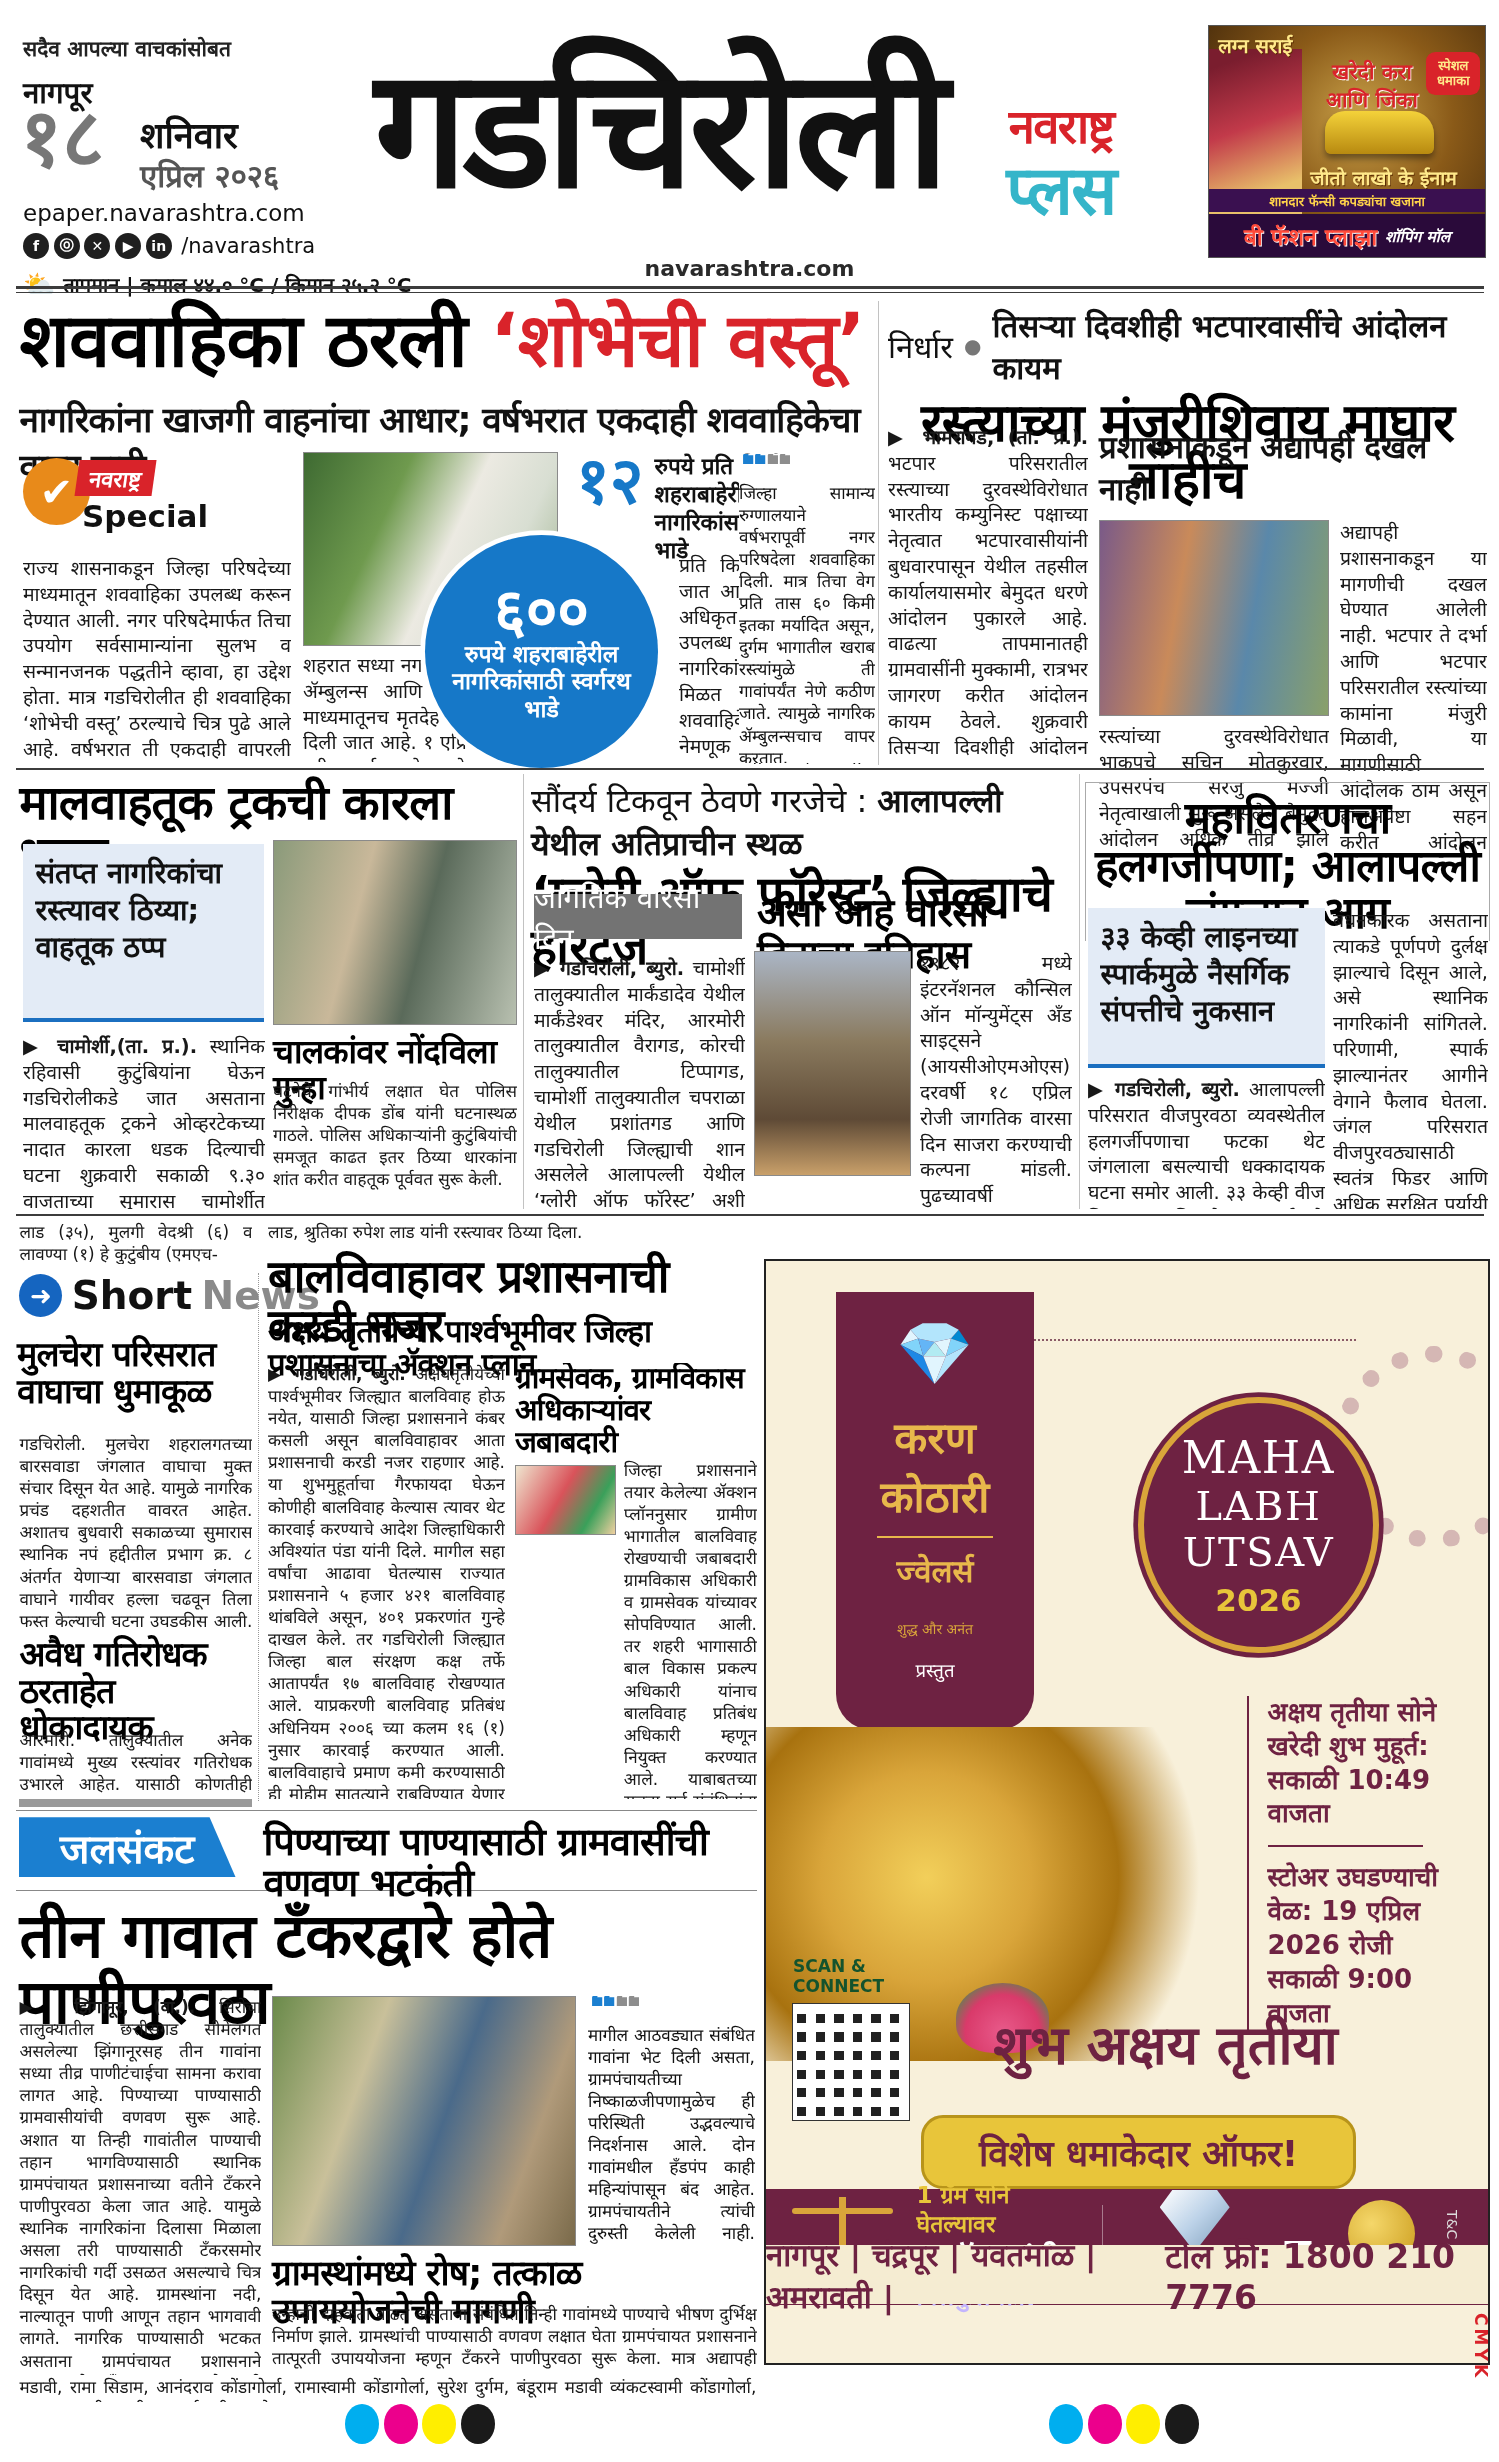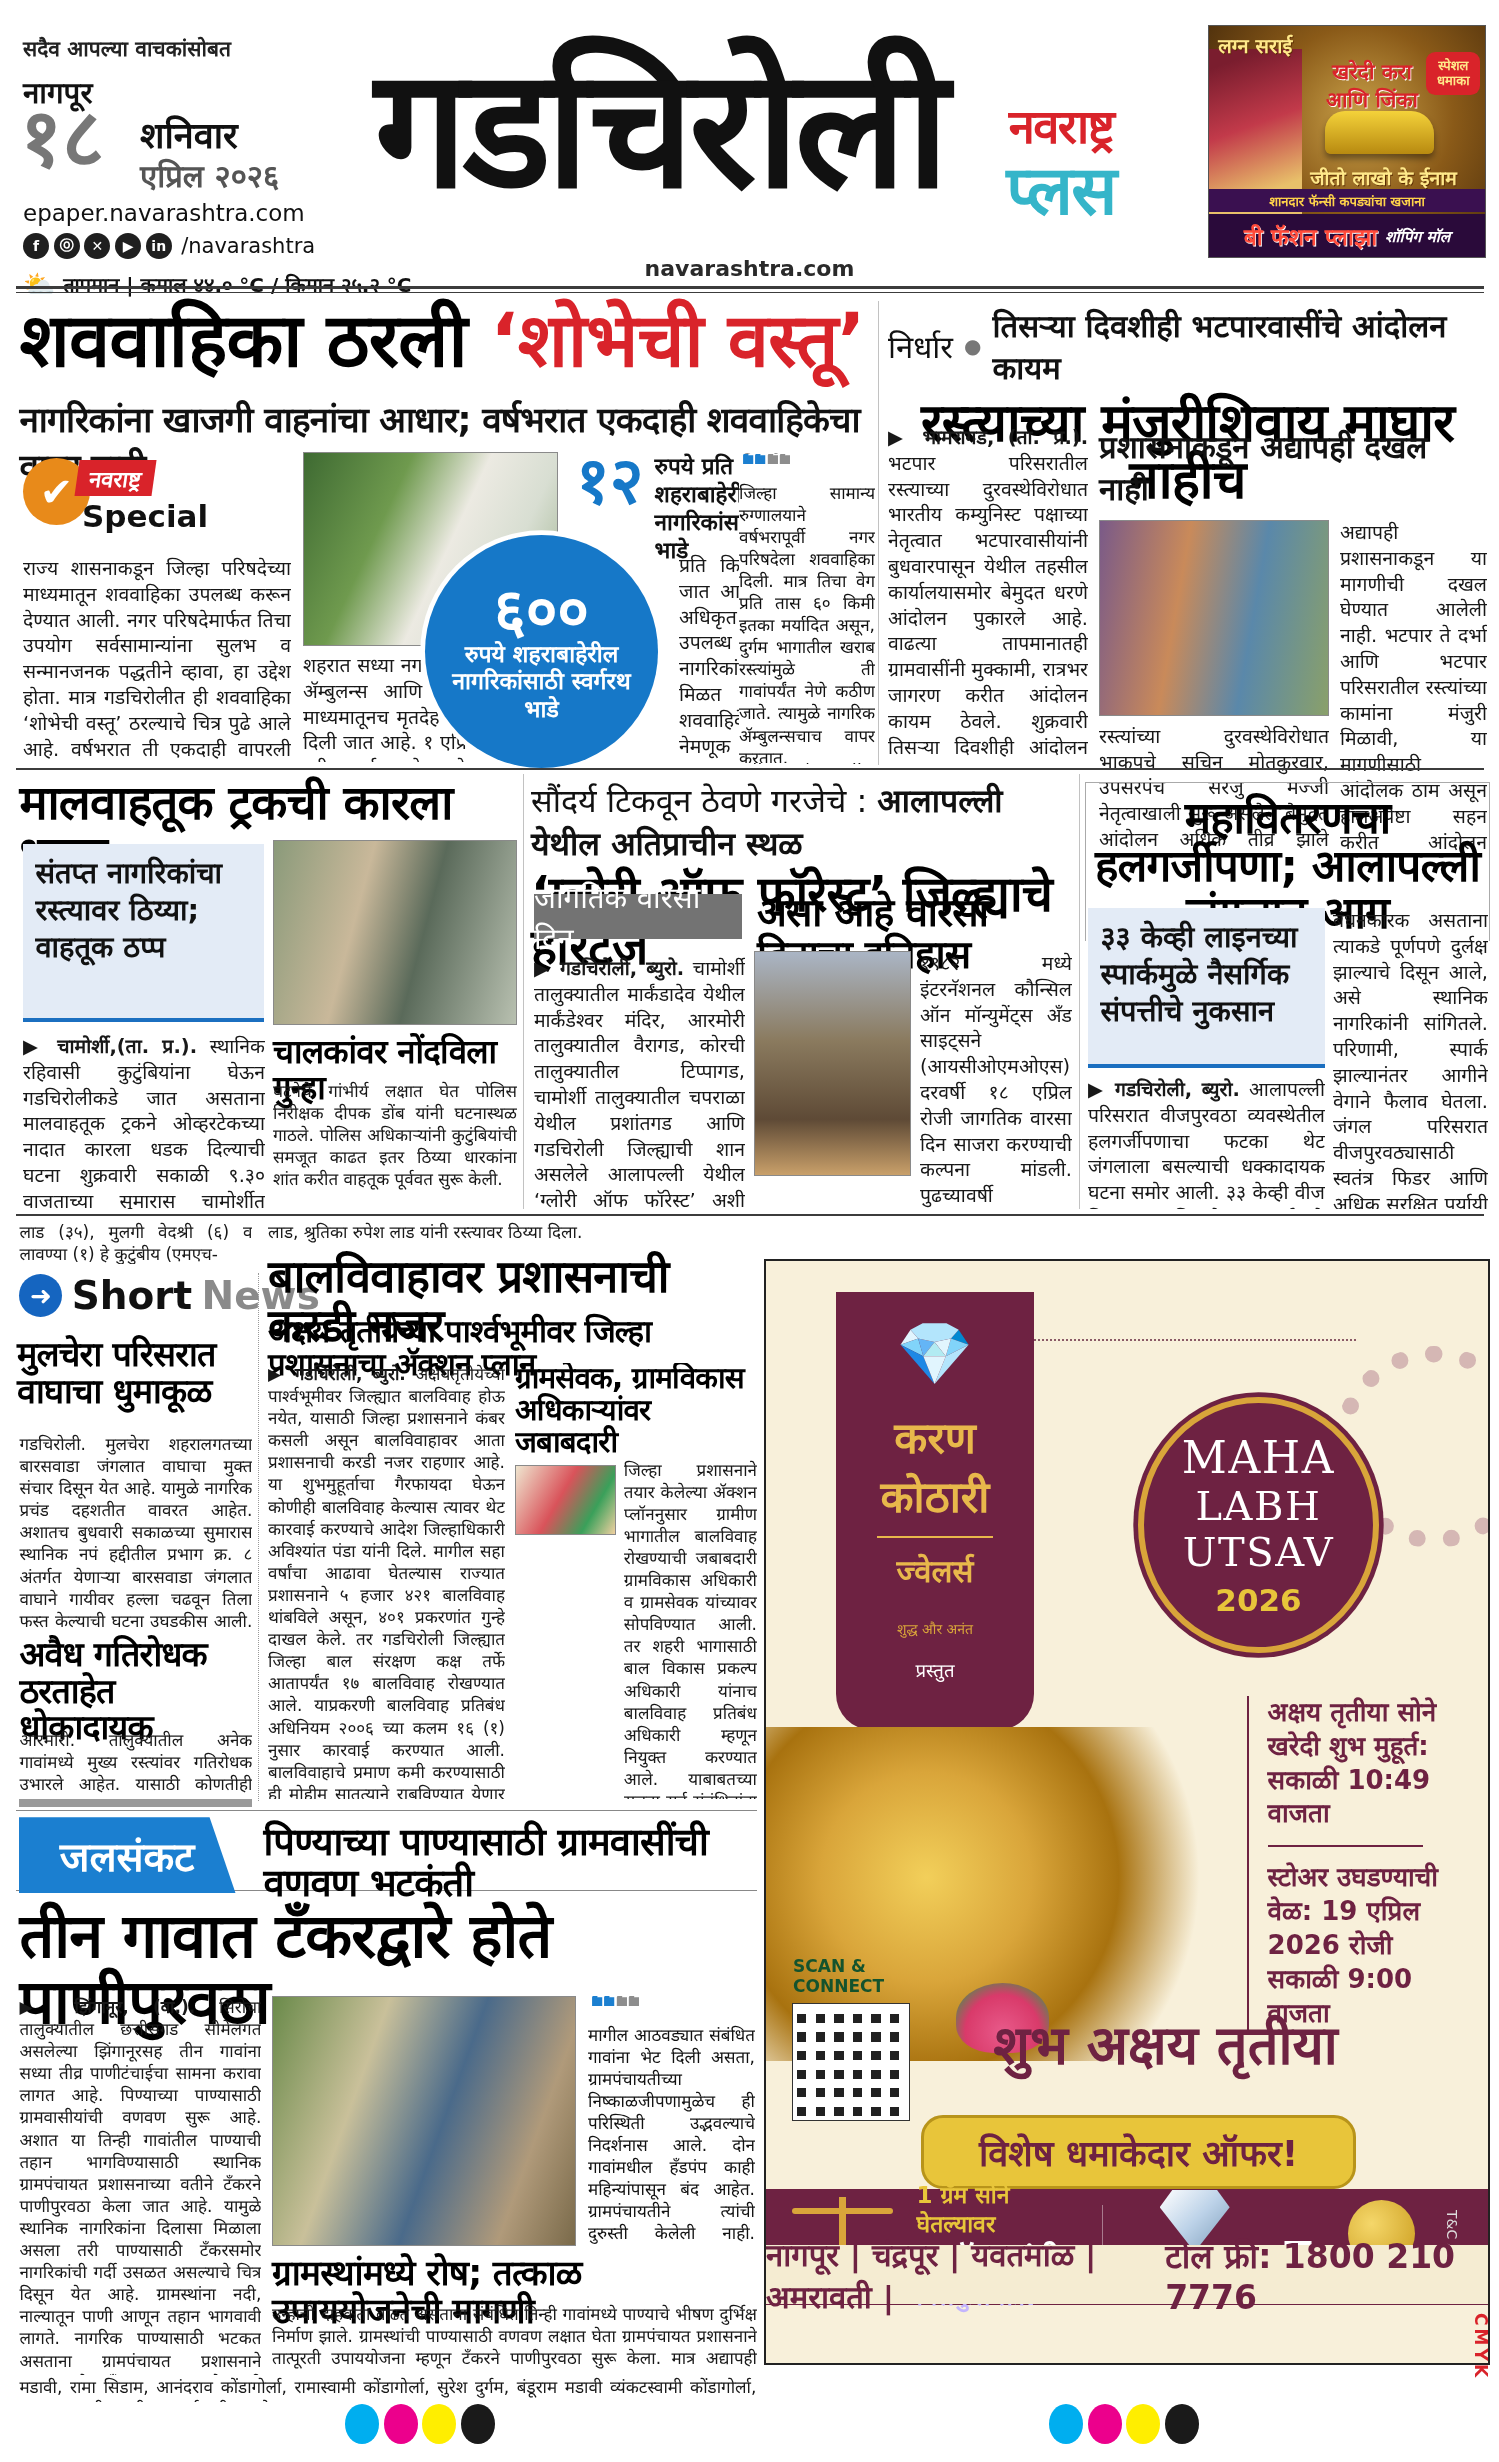--- a/index.html
+++ b/index.html
@@ -329,21 +329,21 @@
       <div style="writing-mode:vertical-rl;font-size:14px;color:#ddd;margin-left:4.7px">T&amp;C Apply</div>
     </div>
 
     <div class="abs" style="left:0;top:984px;width:100%;height:59px;background:#f5ecd2;display:flex;align-items:center;justify-content:center;gap:14px">
       <span class="maroon" style="font-size:31px;font-weight:bold">नागपूर | चंद्रपूर | यवतमाळ | अमरावती |</span>
       <span class="maroon" style="font-size:33px;font-weight:900">टोल फ्री: 1800 210 7776</span>
     </div>
   </div>
 
   <div class="abs" style="left:15.5px;top:1810px;width:741px;border-top:1.6px solid #888;border-bottom:1.6px solid #888;height:81px">
-    <div class="abs" style="left:3.1px;top:6.2px;width:217px;height:76px;background:#1b7fd0;color:#fff;font-size:40px;font-weight:900;
+    <div class="abs" style="left:3.1px;top:6.2px;width:217px;height:60px;background:#1b7fd0;color:#fff;font-size:40px;font-weight:900;
                 display:flex;align-items:center;justify-content:center;clip-path:polygon(0 0,88% 0,100% 100%,0 100%)">
       <span>जलसंकट</span>
     </div>
     <div class="abs hl" style="left:248px;top:11px;width:489px;font-size:38px">पिण्याच्या पाण्यासाठी ग्रामवासींची वणवण भटकंती</div>
   </div>
   <div class="abs hl" style="left:19.4px;top:1903px;width:737px;font-size:61px">तीन गावात टँकरद्वारे होते पाणीपुरवठा</div>
 
   <div class="abs bt sm" style="left:19.4px;top:1996px;width:242px;height:379px">
     <span>▶</span>
     <span class="by">झिंगानूर, (वा.).</span>

